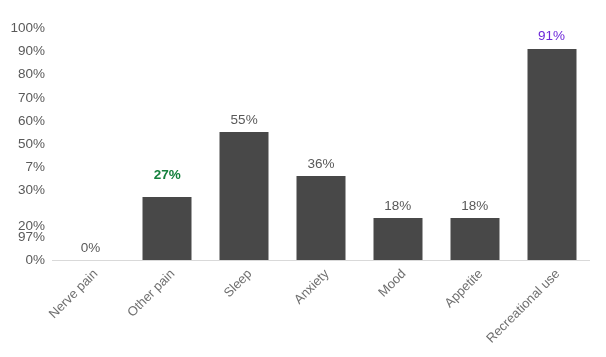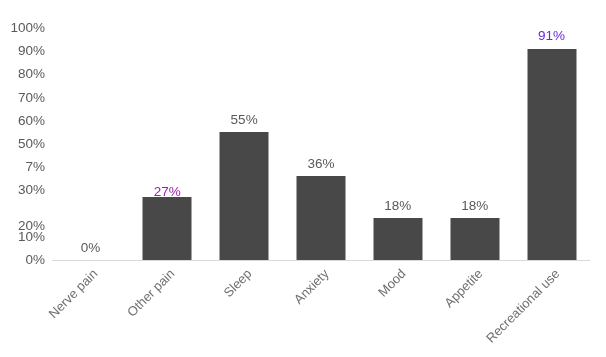--- a/index.html
+++ b/index.html
@@ -98,34 +98,34 @@
   <div id="y-axis">
     <div class="y-tick" style="top:28px;">100%</div>
     <div class="y-tick" style="top:51.2px;margin-left:39px;">90%</div>
     <div class="y-tick" style="top:74.4px;">80%</div>
     <div class="y-tick" style="top:97.6px;">70%</div>
     <div class="y-tick" style="top:120.8px;">60%</div>
     <div class="y-tick" style="top:144px;">50%</div>
     <div class="y-tick" style="top:167.2px;">7%</div>
     <div class="y-tick" style="top:190.4px;">30%</div>
     <div class="y-tick" style="top:226px;">20%</div>
-    <div class="y-tick" style="top:236.8px;">10%</div>
+    <div class="y-tick" style="top:236.8px;">97%</div>
     <div class="y-tick" style="top:260px;">0%</div>
   </div>
 
   <div id="baseline"></div>
 
   <div id="plot-area">
     <div class="bar-slot" style="left:0px;">
 
       <div class="bar-label" style="bottom: 6px; color: rgb(89, 89, 89);">0%</div>
     </div>
     <div class="bar-slot" style="left:76.857px;">
       <div class="bar" style="height: 62.64px; background: rgb(72, 72, 72);"></div>
-      <div class="bar-label" style="bottom: 62px; color: #a21caf;">27%</div>
+      <div class="bar-label" style="bottom: 79px; color: #15803d; font-weight: bold;">27%</div>
     </div>
     <div class="bar-slot" style="left:153.714px;">
       <div class="bar" style="height: 127.6px; background: rgb(72, 72, 72);"></div>
       <div class="bar-label" style="bottom: 133.6px; color: rgb(89, 89, 89);">55%</div>
     </div>
     <div class="bar-slot" style="left:230.571px;">
       <div class="bar" style="height: 83.52px; background: rgb(72, 72, 72);"></div>
       <div class="bar-label" style="bottom: 89.52px; color: rgb(89, 89, 89);">36%</div>
     </div>
     <div class="bar-slot" style="left:307.428px;">

